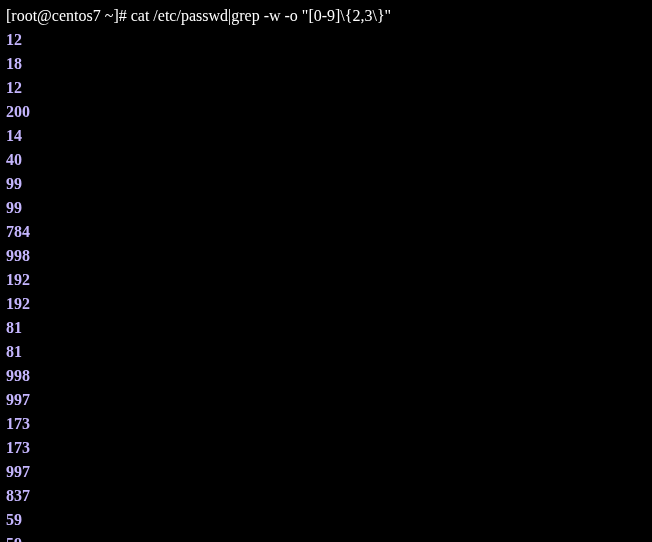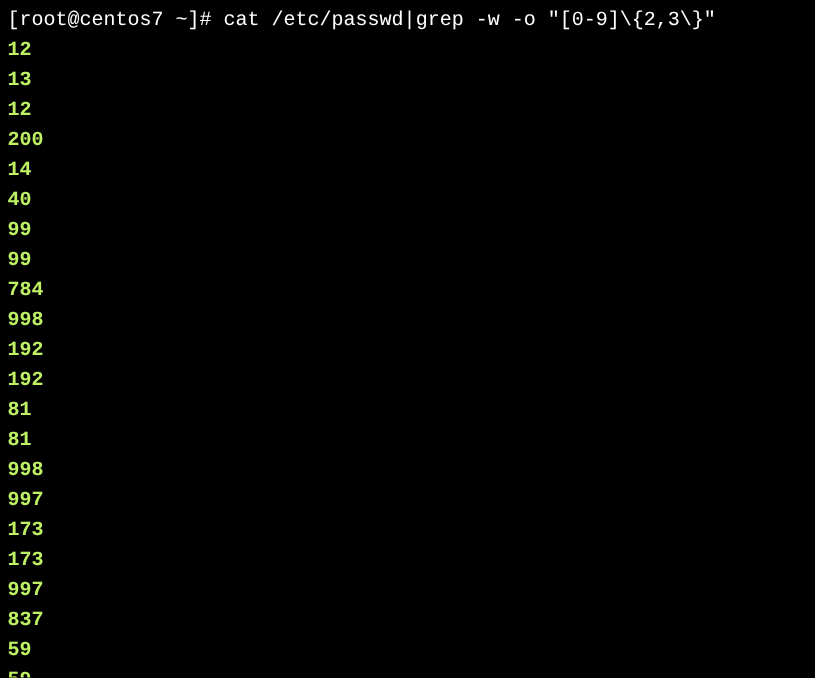--- a/index.html
+++ b/index.html
@@ -1,18 +1,19 @@
 <!DOCTYPE html>
 <html><head>
   <meta charset="utf-8">
   <style>
     * {
       margin: 0;
       padding: 0;
       box-sizing: border-box;
+      font-family: Liberation Serif, serif;
     }
     body {
       background-color: #000000;
       font-family: "Consolas", "Monaco", "Courier New", monospace;
       font-size: 16px;
       line-height: 1.5;
       padding: 4px 6px;
       width: 652px;
       height: 542px;
       overflow: hidden;
@@ -32,30 +33,30 @@
     .prompt-path {
       color: #ffffff;
     }
     .prompt-symbol {
       color: #ffffff;
     }
     .command-text {
       color: #ffffff;
     }
     .output-line {
-      color: #bef264;
+      color: #c4b5fd;
       font-weight: bold;
     }
   </style>
 </head>
 <body>
 
 <div class="terminal-line"><span class="prompt-bracket">[</span><span class="prompt-user">root</span><span class="prompt-bracket">@</span><span class="prompt-host">centos7</span><span class="prompt-bracket"> </span><span class="prompt-path">~</span><span class="prompt-bracket">]</span><span class="prompt-symbol"># </span><span class="command-text">cat /etc/passwd|grep -w -o "[0-9]\{2,3\}"</span></div>
 <div class="output-line">12</div>
-<div class="output-line">13</div>
+<div class="output-line">18</div>
 <div class="output-line">12</div>
 <div class="output-line">200</div>
 <div class="output-line">14</div>
 <div class="output-line">40</div>
 <div class="output-line">99</div>
 <div class="output-line">99</div>
 <div class="output-line">784</div>
 <div class="output-line">998</div>
 <div class="output-line">192</div>
 <div class="output-line">192</div>

